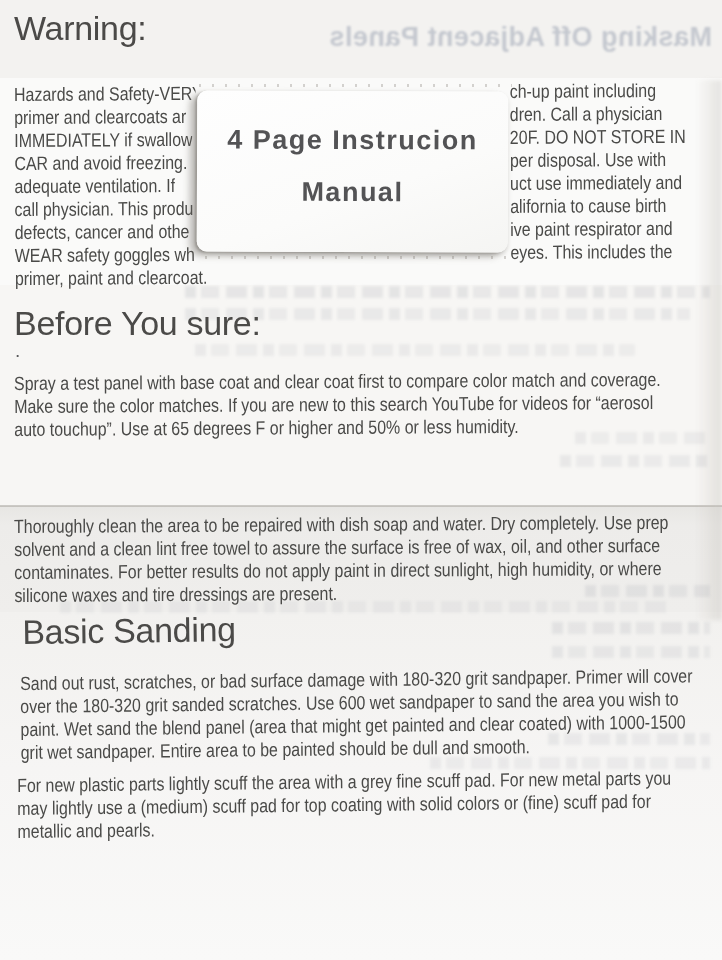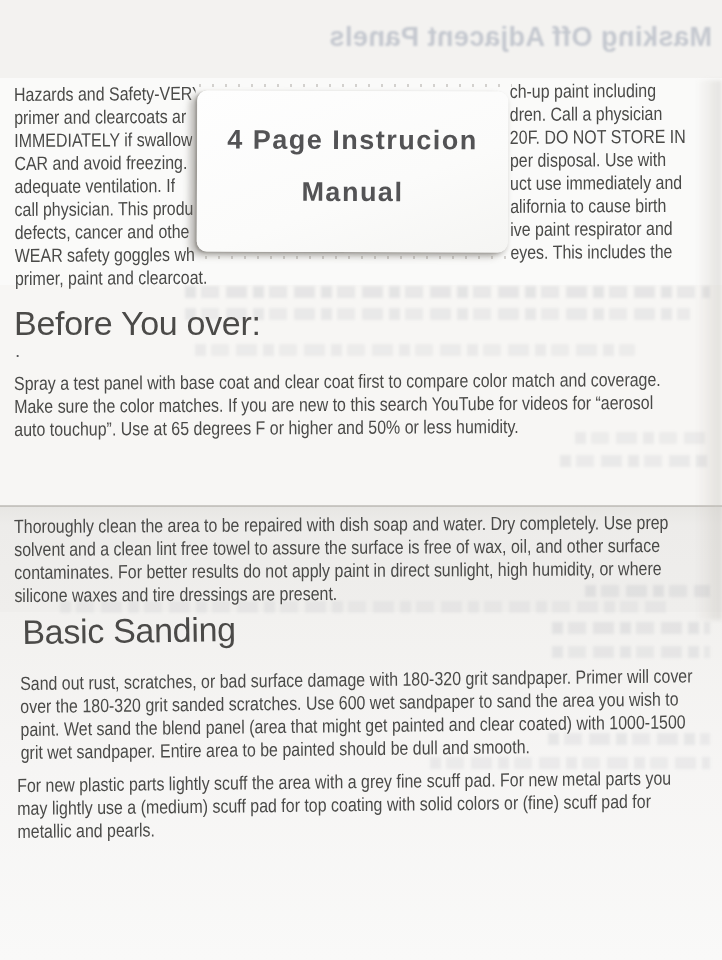--- a/index.html
+++ b/index.html
@@ -82,20 +82,21 @@
   <div class="bleed" style="top:344px;left:195px;width:440px;opacity:.35;"></div>
   <div class="bleed" style="top:432px;left:575px;width:135px;opacity:.35;"></div>
   <div class="bleed" style="top:455px;left:560px;width:150px;opacity:.4;"></div>
   <div class="bleed" style="top:585px;left:585px;width:125px;opacity:.45;"></div>
   <div class="bleed" style="top:601px;left:60px;width:610px;opacity:.3;"></div>
   <div class="bleed" style="top:622px;left:552px;width:158px;opacity:.45;"></div>
   <div class="bleed" style="top:646px;left:552px;width:158px;opacity:.4;"></div>
   <div class="bleed" style="top:733px;left:548px;width:162px;opacity:.4;"></div>
   <div class="bleed" style="top:757px;left:430px;width:280px;opacity:.35;"></div>
 
+  <div class="heading" style="left:14px;top:8px;">Warning:</div>
 
   <div class="para" style="left:14px;top:83px;">
     <div class="wrow">
       <span class="wl">Hazards and Safety-VERY</span>
       <span class="wr">ch-up paint including</span>
     </div>
     <div class="wrow">
       <span class="wl">primer and clearcoats ar</span>
       <span class="wr">dren. Call a physician</span>
     </div>
@@ -129,21 +130,21 @@
     </div>
   </div>
 
   <div class="perf perf-top"></div>
   <div class="perf perf-bottom"></div>
   <div class="sticker">
     <div class="sticker-line l1">4 Page Instrucion</div>
     <div class="sticker-line l2">Manual</div>
   </div>
 
-  <div class="heading" style="left:14px;top:303px;">Before You over:</div>
+  <div class="heading" style="left:14px;top:303px;">Before You sure:</div>
   <div class="stray" style="left:15px;top:340px;">.</div>
   <div class="para" style="left:14px;top:372px;">
     <div class="ln">Spray a test panel with base coat and clear coat first to compare color match and coverage.</div>
     <div class="ln">Make sure the color matches.  If you are new to this search YouTube for videos for “aerosol</div>
     <div class="ln">auto touchup”.  Use at 65 degrees F or higher and 50% or less humidity.</div>
   </div>
 
   <div class="para" style="left:14px;top:515px;">
     <div class="ln">Thoroughly clean the area to be repaired with dish soap and water.  Dry completely. Use prep</div>
     <div class="ln">solvent and a clean lint free towel to assure the surface is free of wax, oil, and other surface</div>

